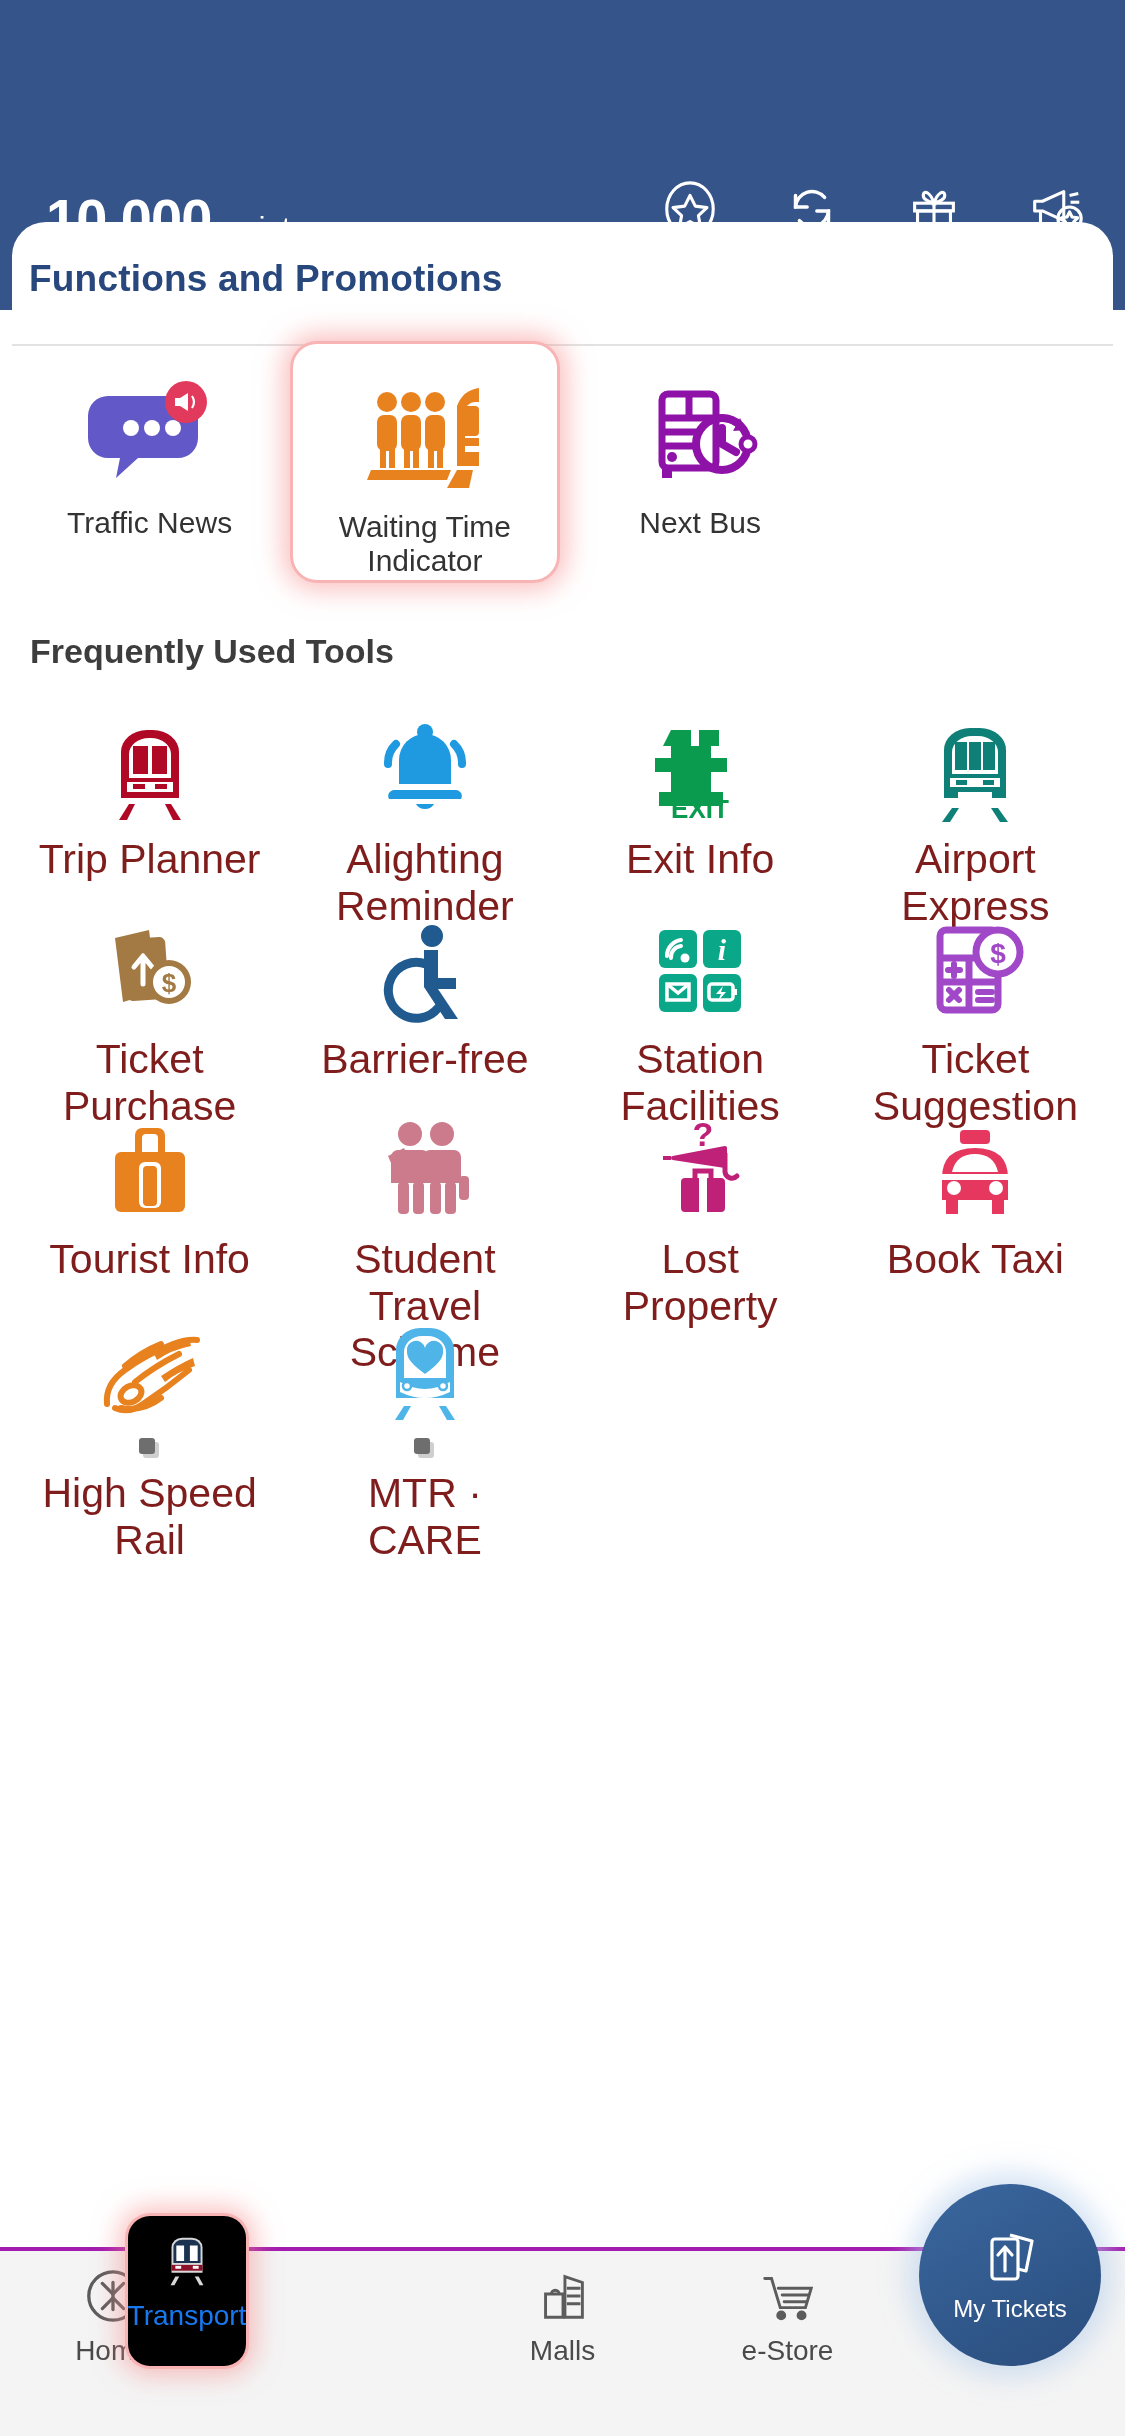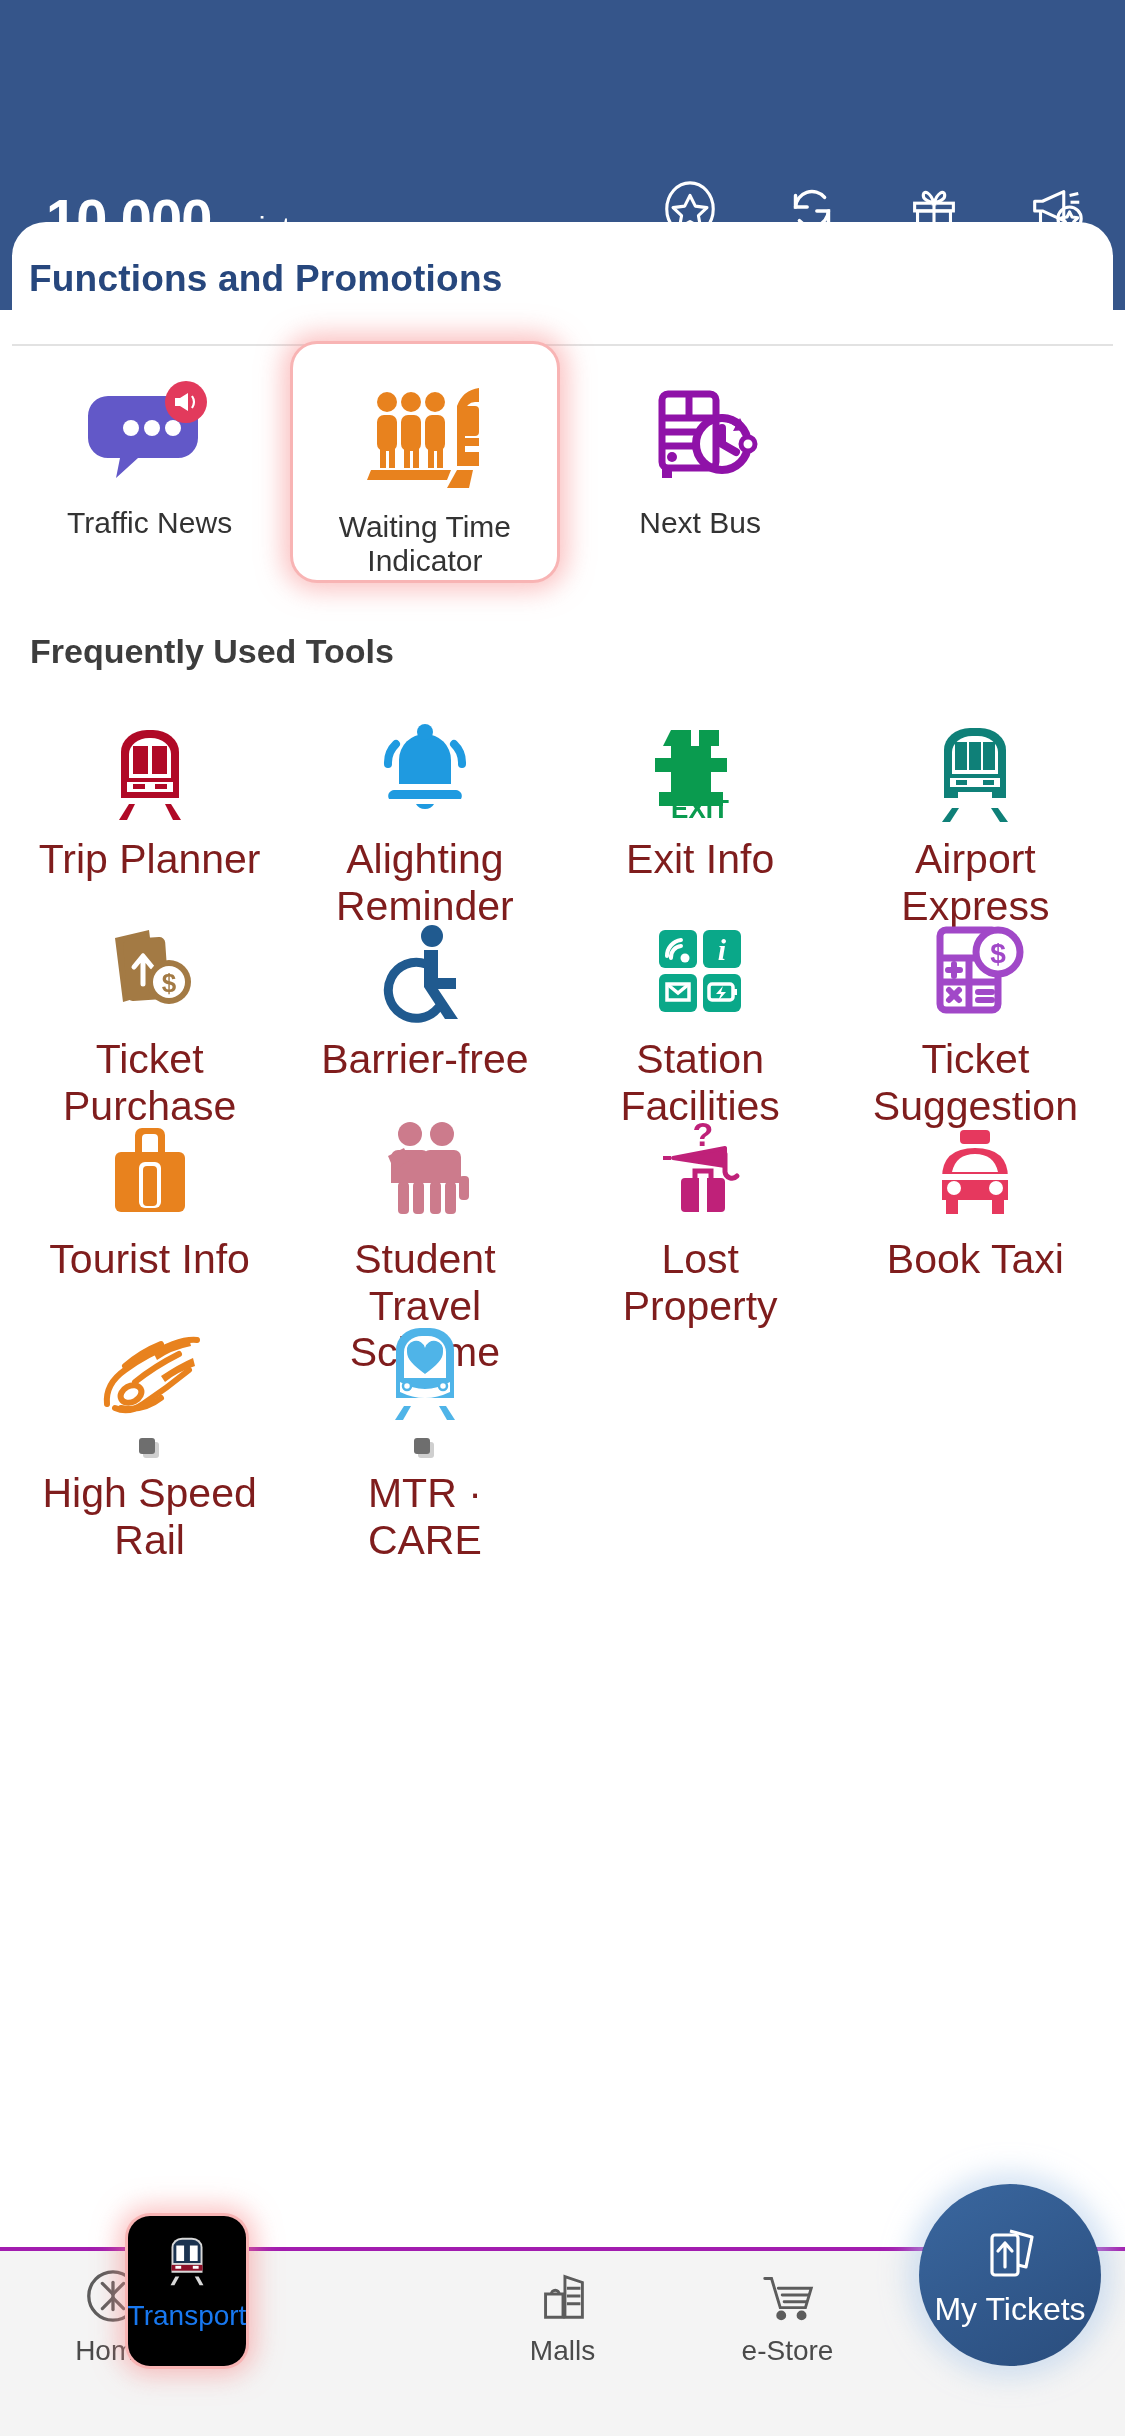--- a/index.html
+++ b/index.html
@@ -110,21 +110,21 @@
 
   .fab {
     position:absolute; right:24px; bottom:70px;
     width:182px; height:182px; border-radius:50%;
     background:linear-gradient(150deg,#3a679f 0%,#2a4d7d 100%);
     display:flex; flex-direction:column; align-items:center; justify-content:center;
     box-shadow:0 0 26px 12px rgba(180,205,235,.55);
     z-index:8;
   }
   .fab-ic { width:64px; height:64px; display:block; }
-  .fab-lbl { margin-top:4px; color:#fff; font-size:32px; }
+  .fab-lbl { margin-top:4px; color:#fff; font-size:24px; }
 </style>
 </head>
 <body>
 
 <div class="header">
 
   <div class="points-row">
     <span class="points-value">10,000</span>
     <span class="points-label">points</span>
   </div>

